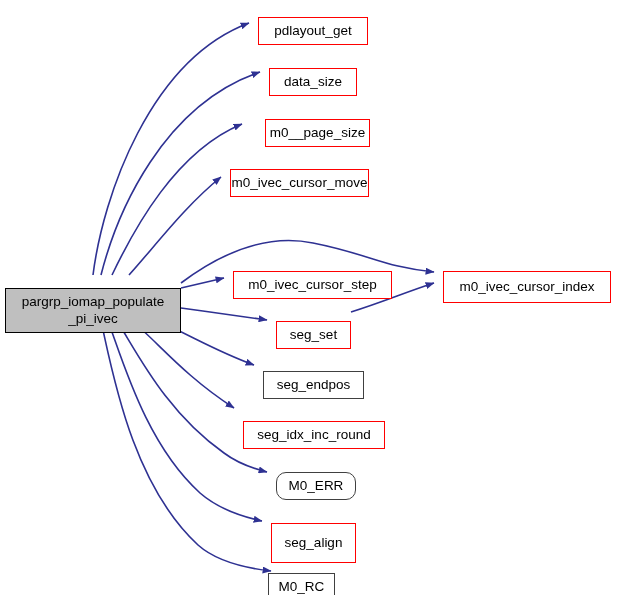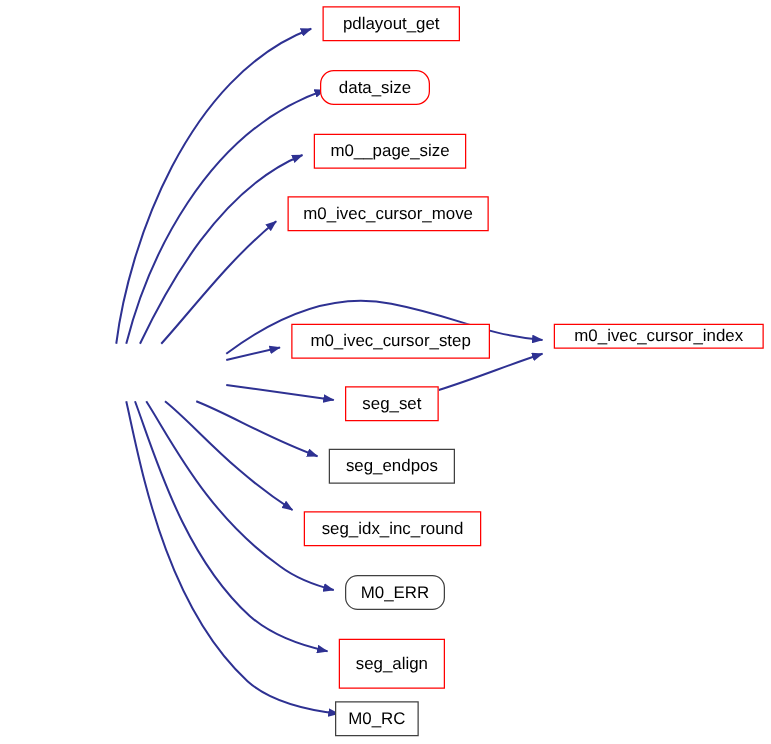--- a/index.html
+++ b/index.html
@@ -29,20 +29,21 @@
     align-items: center;
     justify-content: center;
     text-align: center;
     background: #ffffff;
     border: 1px solid #ff0000;
     color: #000000;
     font-size: 13.5px;
     line-height: 1.16;
     white-space: pre;
     z-index: 3;
+    margin-top: 12px;
   }
   .node.black-border {
     border-color: #404040;
   }
   .node.root-node {
     background: #bfbfbf;
     border-color: #000000;
     line-height: 1.22;
   }
 </style>
@@ -67,38 +68,40 @@
       <path d="M 181,308 C 210,312 240,316 267,320"></path>
       <path d="M 157,321 C 187,333 213,350 254,365"></path>
       <path d="M 132,321 C 157,341 183,375 234,408"></path>
       <path d="M 117,321 C 137,352 165,411 224,453 C 236,462 251,468 267,472"></path>
       <path d="M 108,321 C 123,361 146,444 200,493 C 216,507 239,516 262,521"></path>
       <path d="M 101,321 C 112,369 131,483 198,545 C 216,561 245,568 271,571"></path>
       <path d="M 351,312 C 383,302 406,292 434,283"></path>
     </g>
   </svg>
 
+  <div class="node root-node" style="left:5px; top:276px; width:176px; height:45px;">pargrp_iomap_populate
+_pi_ivec</div>
 
   <div class="node" style="left:258px; top:5px; width:110px; height:28px;">pdlayout_get</div>
 
-  <div class="node" style="left:256px; top:56px; width:88px; height:28px;border-radius:11px;">data_size</div>
+  <div class="node" style="left:269px; top:56px; width:88px; height:28px;">data_size</div>
 
-  <div class="node" style="left:251px; top:107px; width:122px; height:28px;">m0__page_size</div>
+  <div class="node" style="left:265px; top:107px; width:105px; height:28px;">m0__page_size</div>
 
-  <div class="node" style="left:230px; top:157px; width:161px; height:28px;">m0_ivec_cursor_move</div>
+  <div class="node" style="left:230px; top:157px; width:139px; height:28px;">m0_ivec_cursor_move</div>
 
   <div class="node" style="left:233px; top:259px; width:159px; height:28px;">m0_ivec_cursor_step</div>
 
   <div class="node" style="left:276px; top:309px; width:75px; height:28px;">seg_set</div>
 
   <div class="node black-border" style="left:263px; top:359px; width:101px; height:28px;">seg_endpos</div>
 
   <div class="node" style="left:243px; top:409px; width:142px; height:28px;">seg_idx_inc_round</div>
 
   <div class="node black-border" style="left:276px; top:460px; width:80px; height:28px;border-radius:10px;">M0_ERR</div>
 
   <div class="node" style="left:271px; top:511px; width:85px; height:40px;">seg_align</div>
 
   <div class="node black-border" style="left:268px; top:561px; width:67px; height:28px;text-align:center;">M0_RC</div>
 
-  <div class="node" style="left:443px; top:259px; width:168px; height:20px;">m0_ivec_cursor_index</div>
+  <div class="node" style="left:443px; top:259px; width:168px; height:32px;">m0_ivec_cursor_index</div>
 
 </div>
 
 </body></html>

